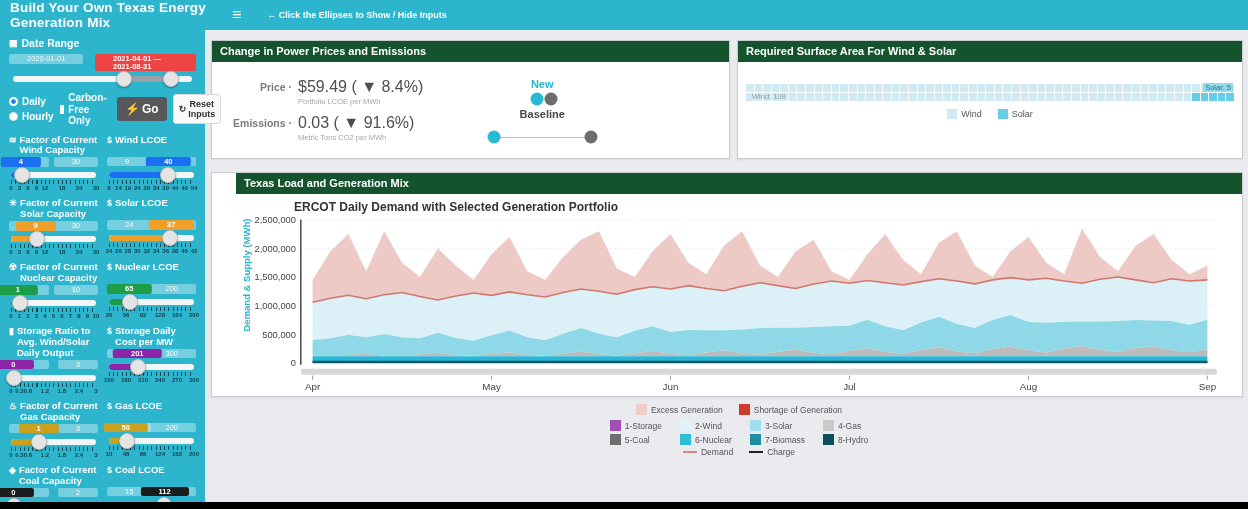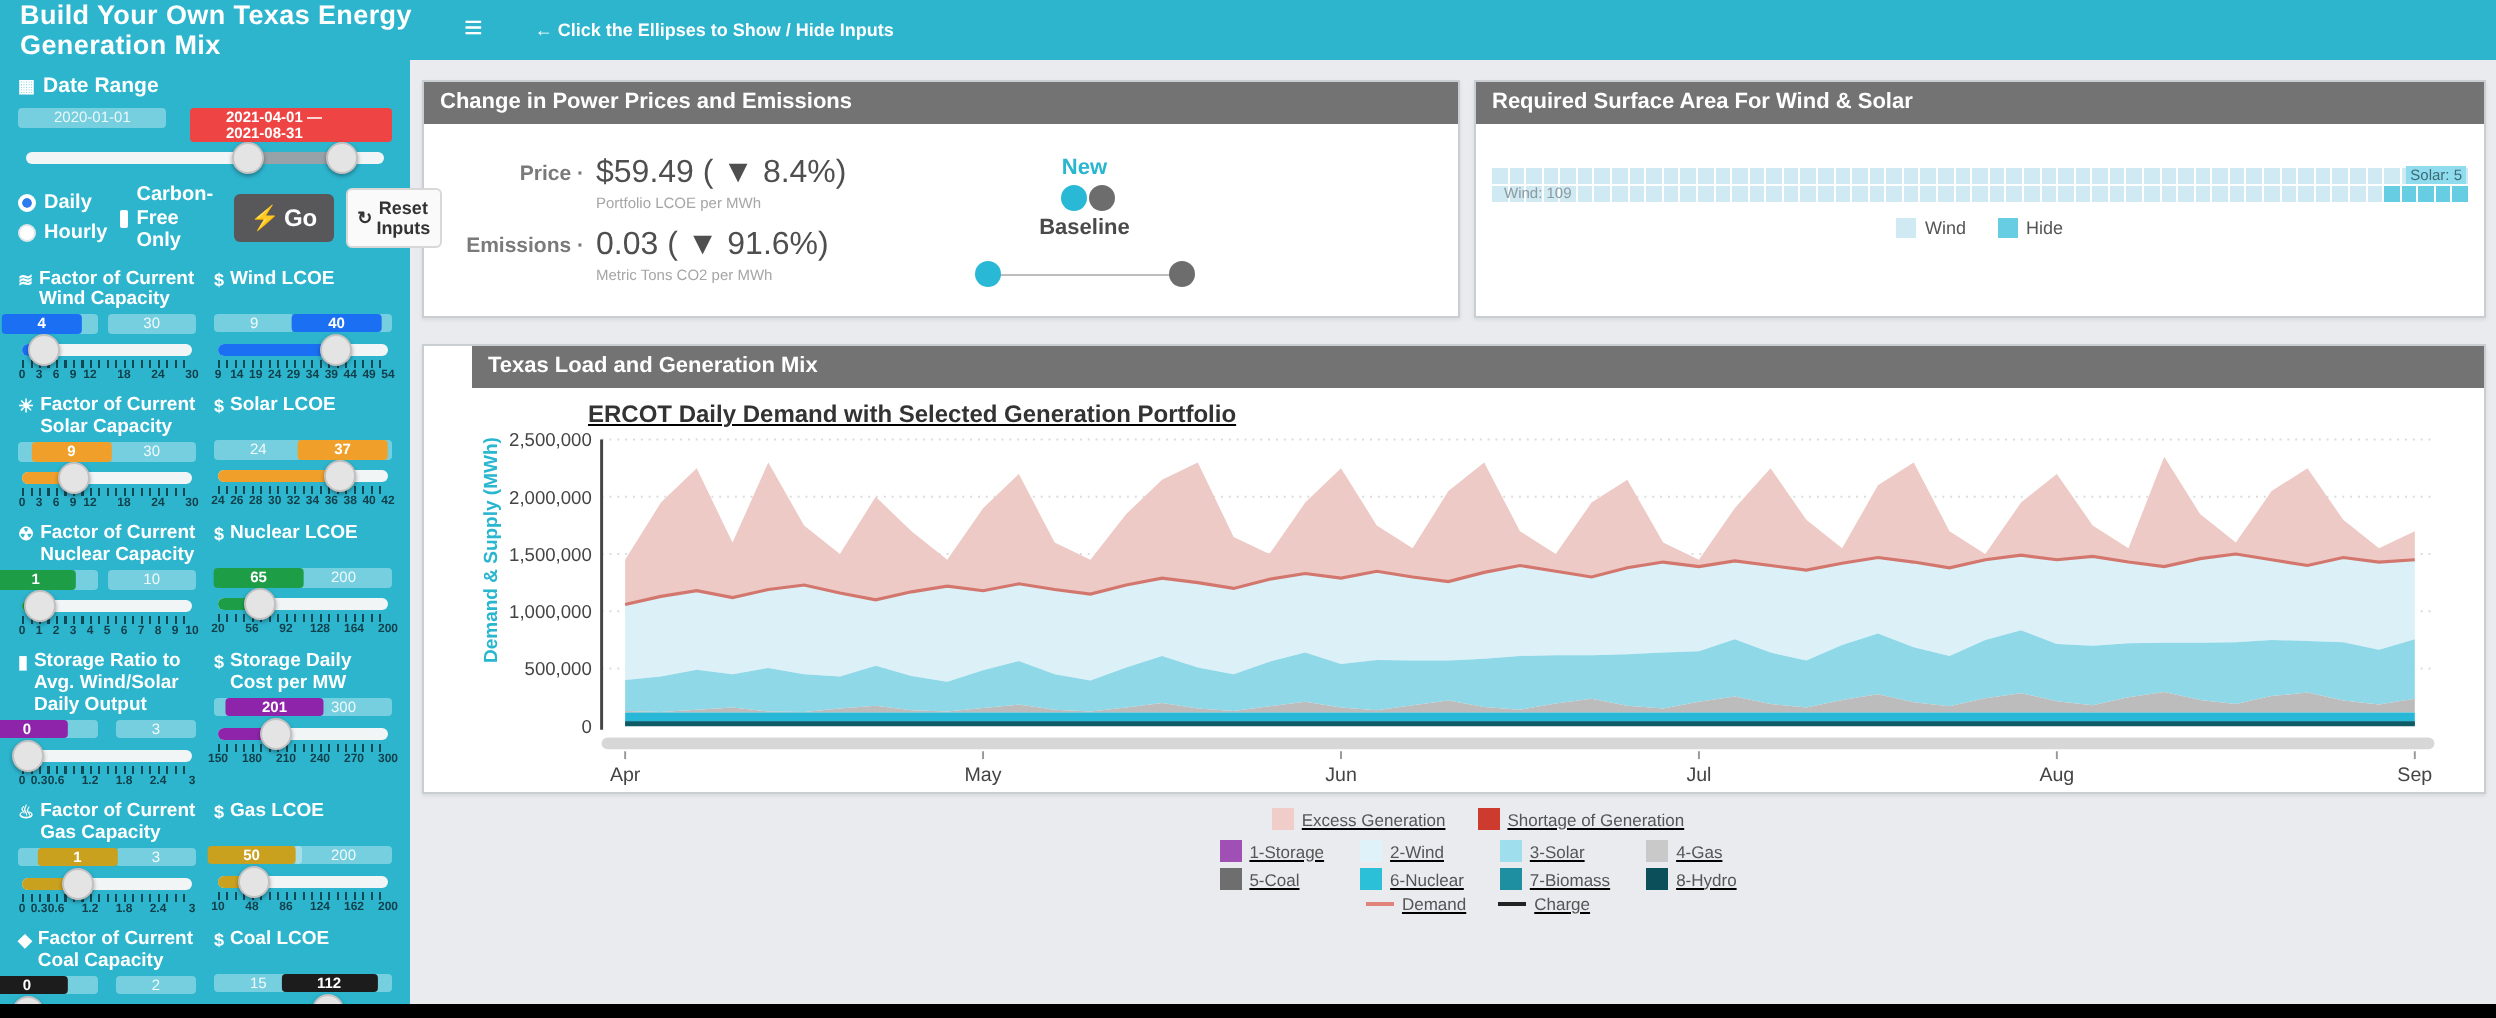--- a/index.html
+++ b/index.html
@@ -45,21 +45,21 @@
   .chips .max{position:absolute;right:0;background:rgba(255,255,255,.35);color:rgba(255,255,255,.9);}
   .chips .val{position:absolute;transform:translateX(-50%);color:#fff;font-weight:bold;z-index:2;}
   .track{position:relative;height:6px;background:#f2f5f6;border-radius:3px;margin:4px 2px 0 2px;}
   .fill{position:absolute;left:0;top:0;height:6px;border-radius:3px 0 0 3px;}
   .tickmarks{height:4px;margin:2px 2px 0 2px;background-image:repeating-linear-gradient(90deg,rgba(12,55,66,.85) 0 1px,transparent 1px 5%);}
   .ticklabels{position:relative;height:8px;margin:1px 2px 0 2px;}
   .ticklabels span{position:absolute;transform:translateX(-50%);font-size:6px;color:#123f4a;font-weight:bold;}
 
   
   .panel{position:absolute;background:#fff;border:1px solid #c9ced3;box-shadow:0 1px 2px rgba(0,0,0,.08);box-sizing:border-box;}
-  .panel-h{height:21px;background:#737373;color:#fff;font-size:11px;font-weight:bold;line-height:21px;padding-left:8px;}
+  .panel-h{height:21px;background:#14532d;color:#fff;font-size:11px;font-weight:bold;line-height:21px;padding-left:8px;}
 
   .price-panel{left:211px;top:40px;width:519px;height:119px;}
   .price-body{display:flex;padding:16px 10px 0 14px;}
   .p-row{display:flex;margin-bottom:8px;}
   .p-label{width:66px;text-align:right;font-size:10.5px;font-weight:bold;color:#7a7a7a;padding-top:3px;}
   .p-vals{margin-left:6px;}
   .p-value{font-size:16px;color:#4f4f4f;}
   .p-sub{font-size:7.5px;color:#a6a6a6;margin-top:1px;}
   .ind-block{margin-left:64px;padding-top:0;}
   .new-lab{color:#29b6cf;font-weight:bold;font-size:11px;text-align:center;}
@@ -76,21 +76,21 @@
   .sq{height:8px;background:#cfeaf3;}
   .sq.solar{background:#66cde2;}
   .wind-count{position:absolute;left:14px;top:30px;font-size:7.5px;color:#8b9aa0;z-index:2;}
   .solar-count{position:absolute;right:9px;top:21px;font-size:7.5px;color:#3c6a75;background:#8edced;padding:0 2px;z-index:2;}
   .sq-caption{text-align:center;color:#29b6cf;font-weight:bold;font-size:11.5px;margin-top:9px;}
   .sq-legend{display:flex;justify-content:center;gap:16px;margin-top:8px;font-size:9px;color:#555;}
   .sq-legend .item{display:flex;align-items:center;gap:4px;}
   .swatch{width:10px;height:10px;}
 
   .chart-panel{left:211px;top:172px;width:1032px;height:225px;padding-left:24px;}
-  .chart-body{position:relative;padding:3px 6px 0 6px;text-decoration:underline;}
+  .chart-body{position:relative;padding:3px 6px 0 6px;}
   .chart-title{margin-left:52px;font-size:12px;font-weight:bold;color:#333;margin-top:3px;}
   .yaxis-title{position:absolute;left:-26px;top:96px;transform:rotate(-90deg);color:#29b6cf;font-weight:bold;font-size:9.5px;white-space:nowrap;width:72px;text-align:center;}
   svg{font-family:"Liberation Sans",sans-serif;display:block;}
   .legend-top,.legend-lines{display:flex;justify-content:center;gap:16px;font-size:8.5px;color:#555;margin-top:2px;}
   .legend-mid{display:grid;grid-template-columns:repeat(4,auto);column-gap:18px;row-gap:3px;width:fit-content;margin:5px auto 0 auto;font-size:8.5px;color:#555;}
   .litem{display:flex;align-items:center;gap:4px;}
   .lswatch{width:11px;height:11px;}
   .lline{width:14px;height:2px;}
 </style>
 </head>
@@ -593,21 +593,21 @@
           <div class="sq solar"></div>
           <div class="sq solar"></div>
         </div>
       <div class="sq-legend" id="sq-legend">
           <div class="item">
             <span class="swatch" style="background: rgb(207, 234, 243);"></span>
             <span>Wind</span>
           </div>
           <div class="item">
             <span class="swatch" style="background: rgb(102, 205, 226);"></span>
-            <span>Hide</span>
+            <span>Solar</span>
           </div>
         </div>
     </div>
   </div>
 
   <div class="panel chart-panel">
     <div class="panel-h">Texas Load and Generation Mix</div>
     <div class="chart-body">
       <div class="chart-title">ERCOT Daily Demand with Selected Generation Portfolio</div>
       <div class="yaxis-title">Demand &amp; Supply (MWh)</div>

